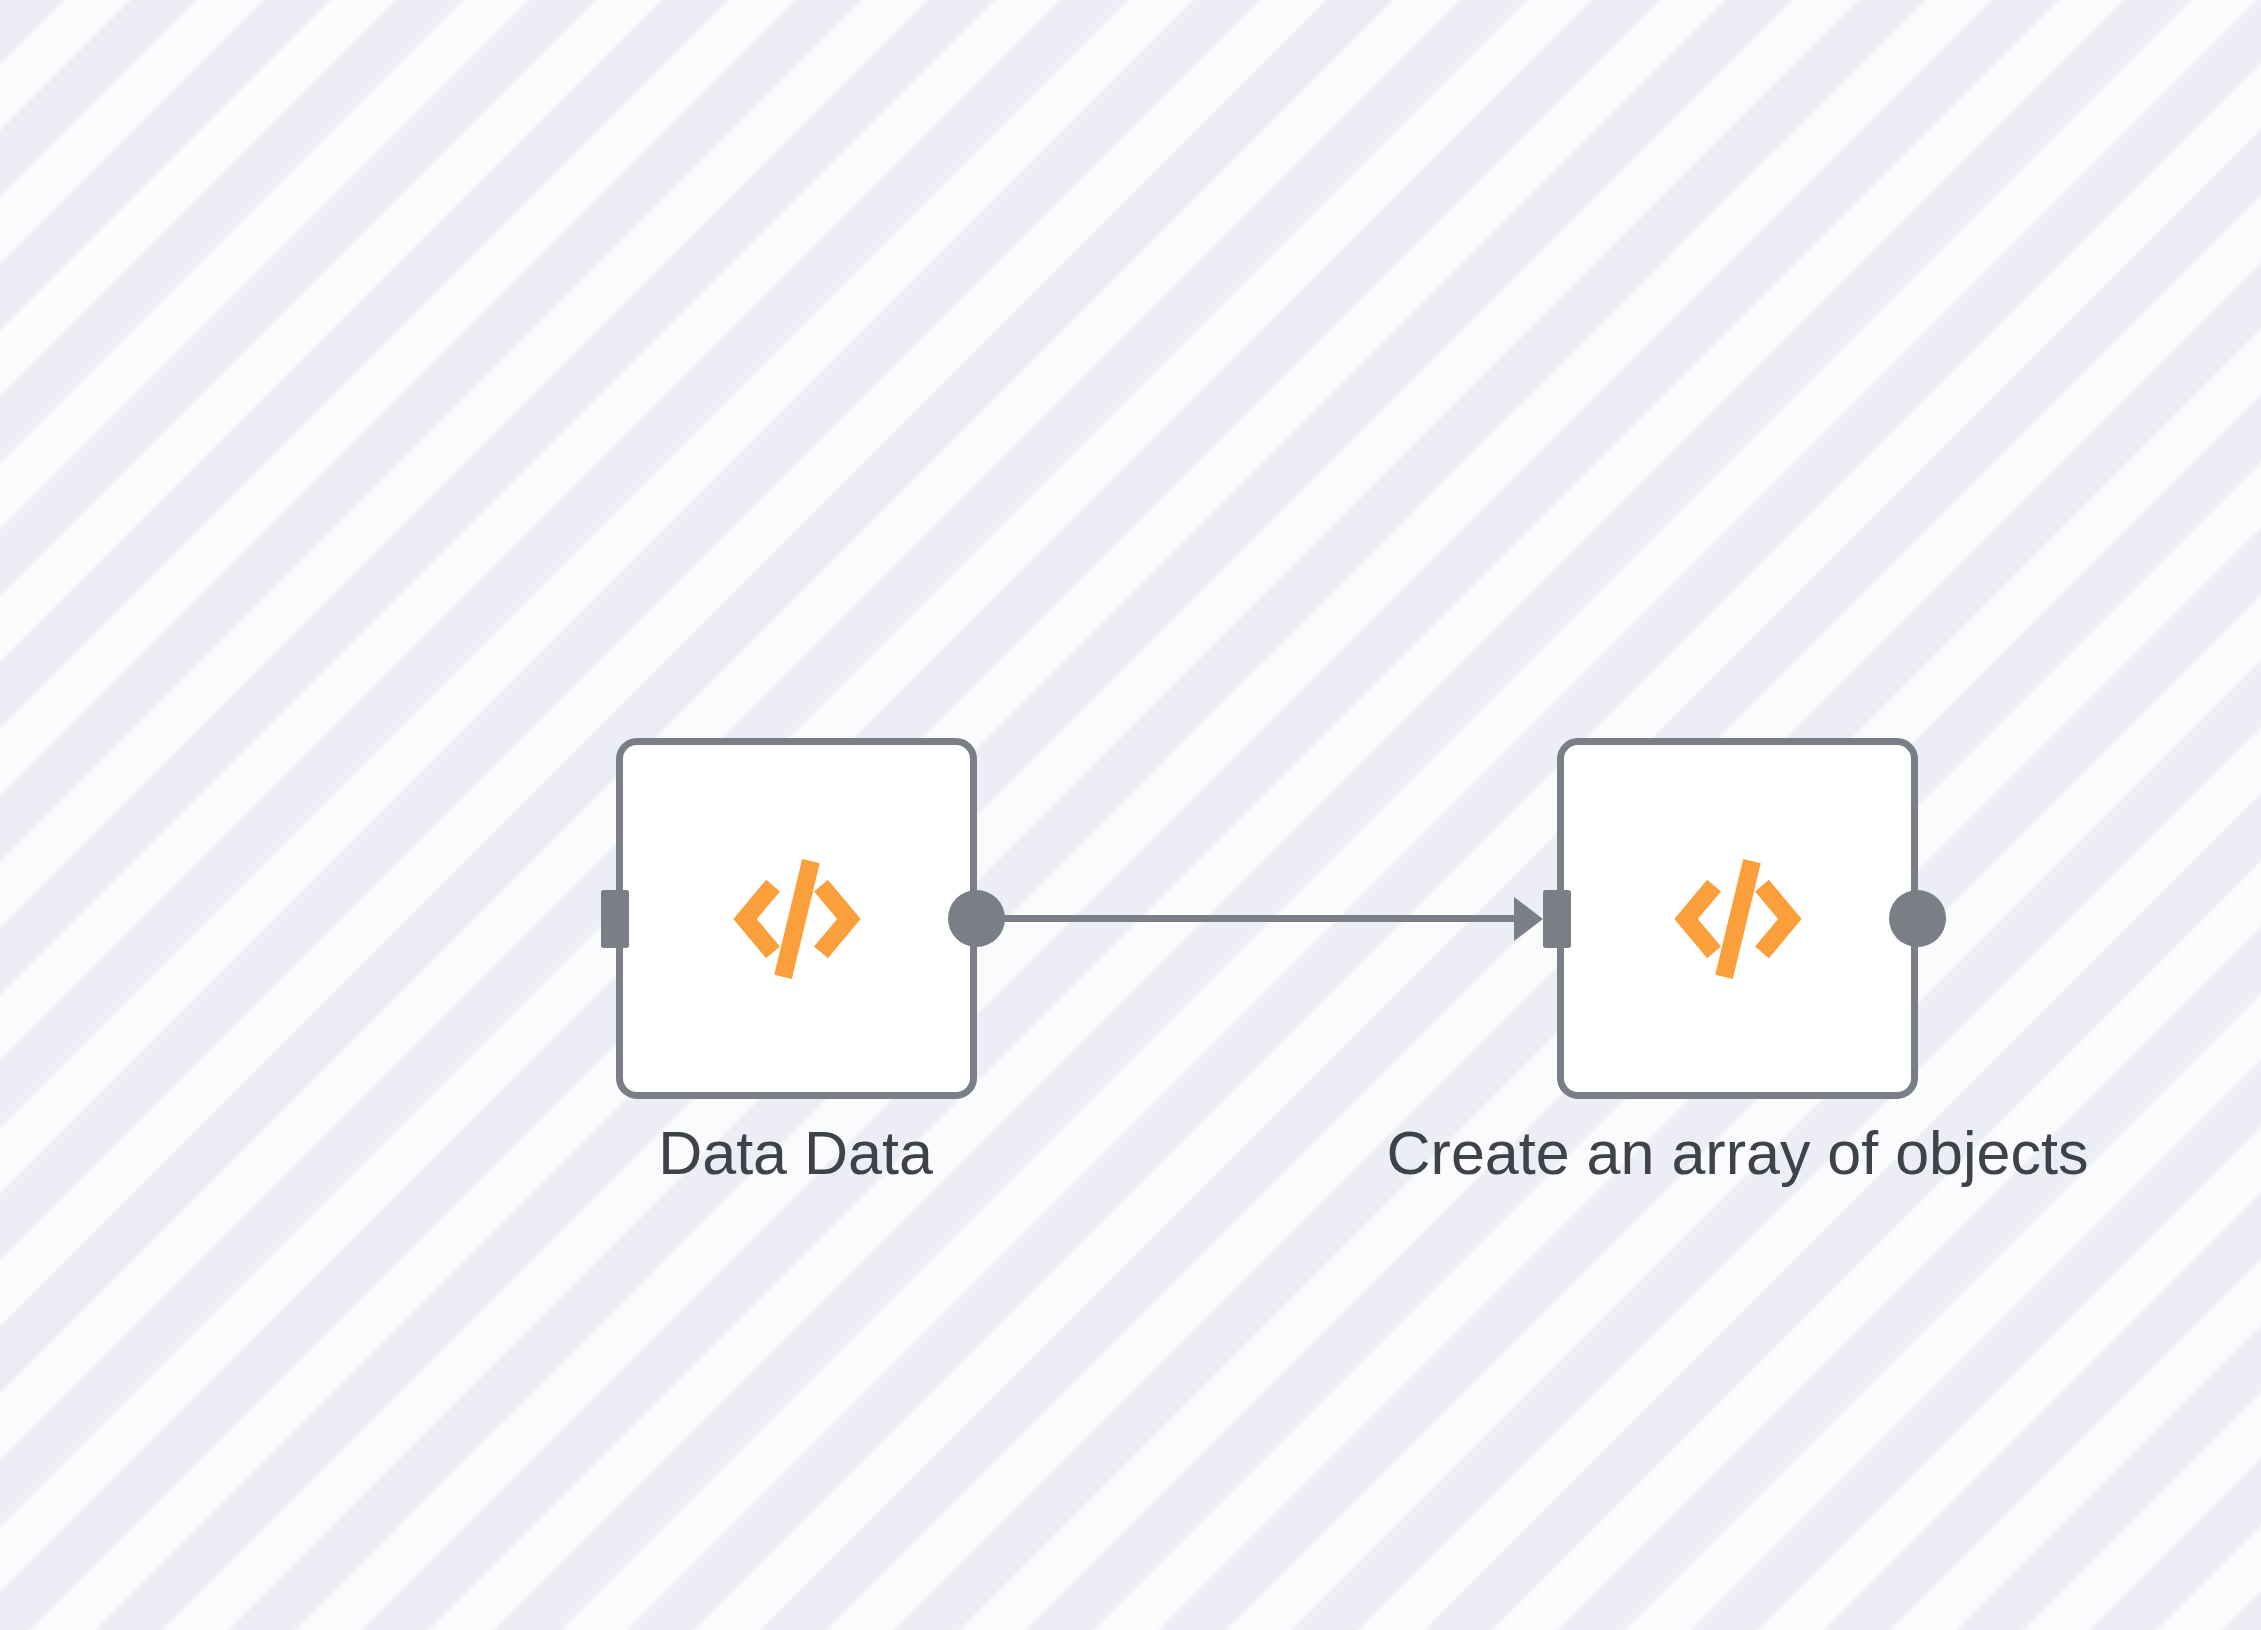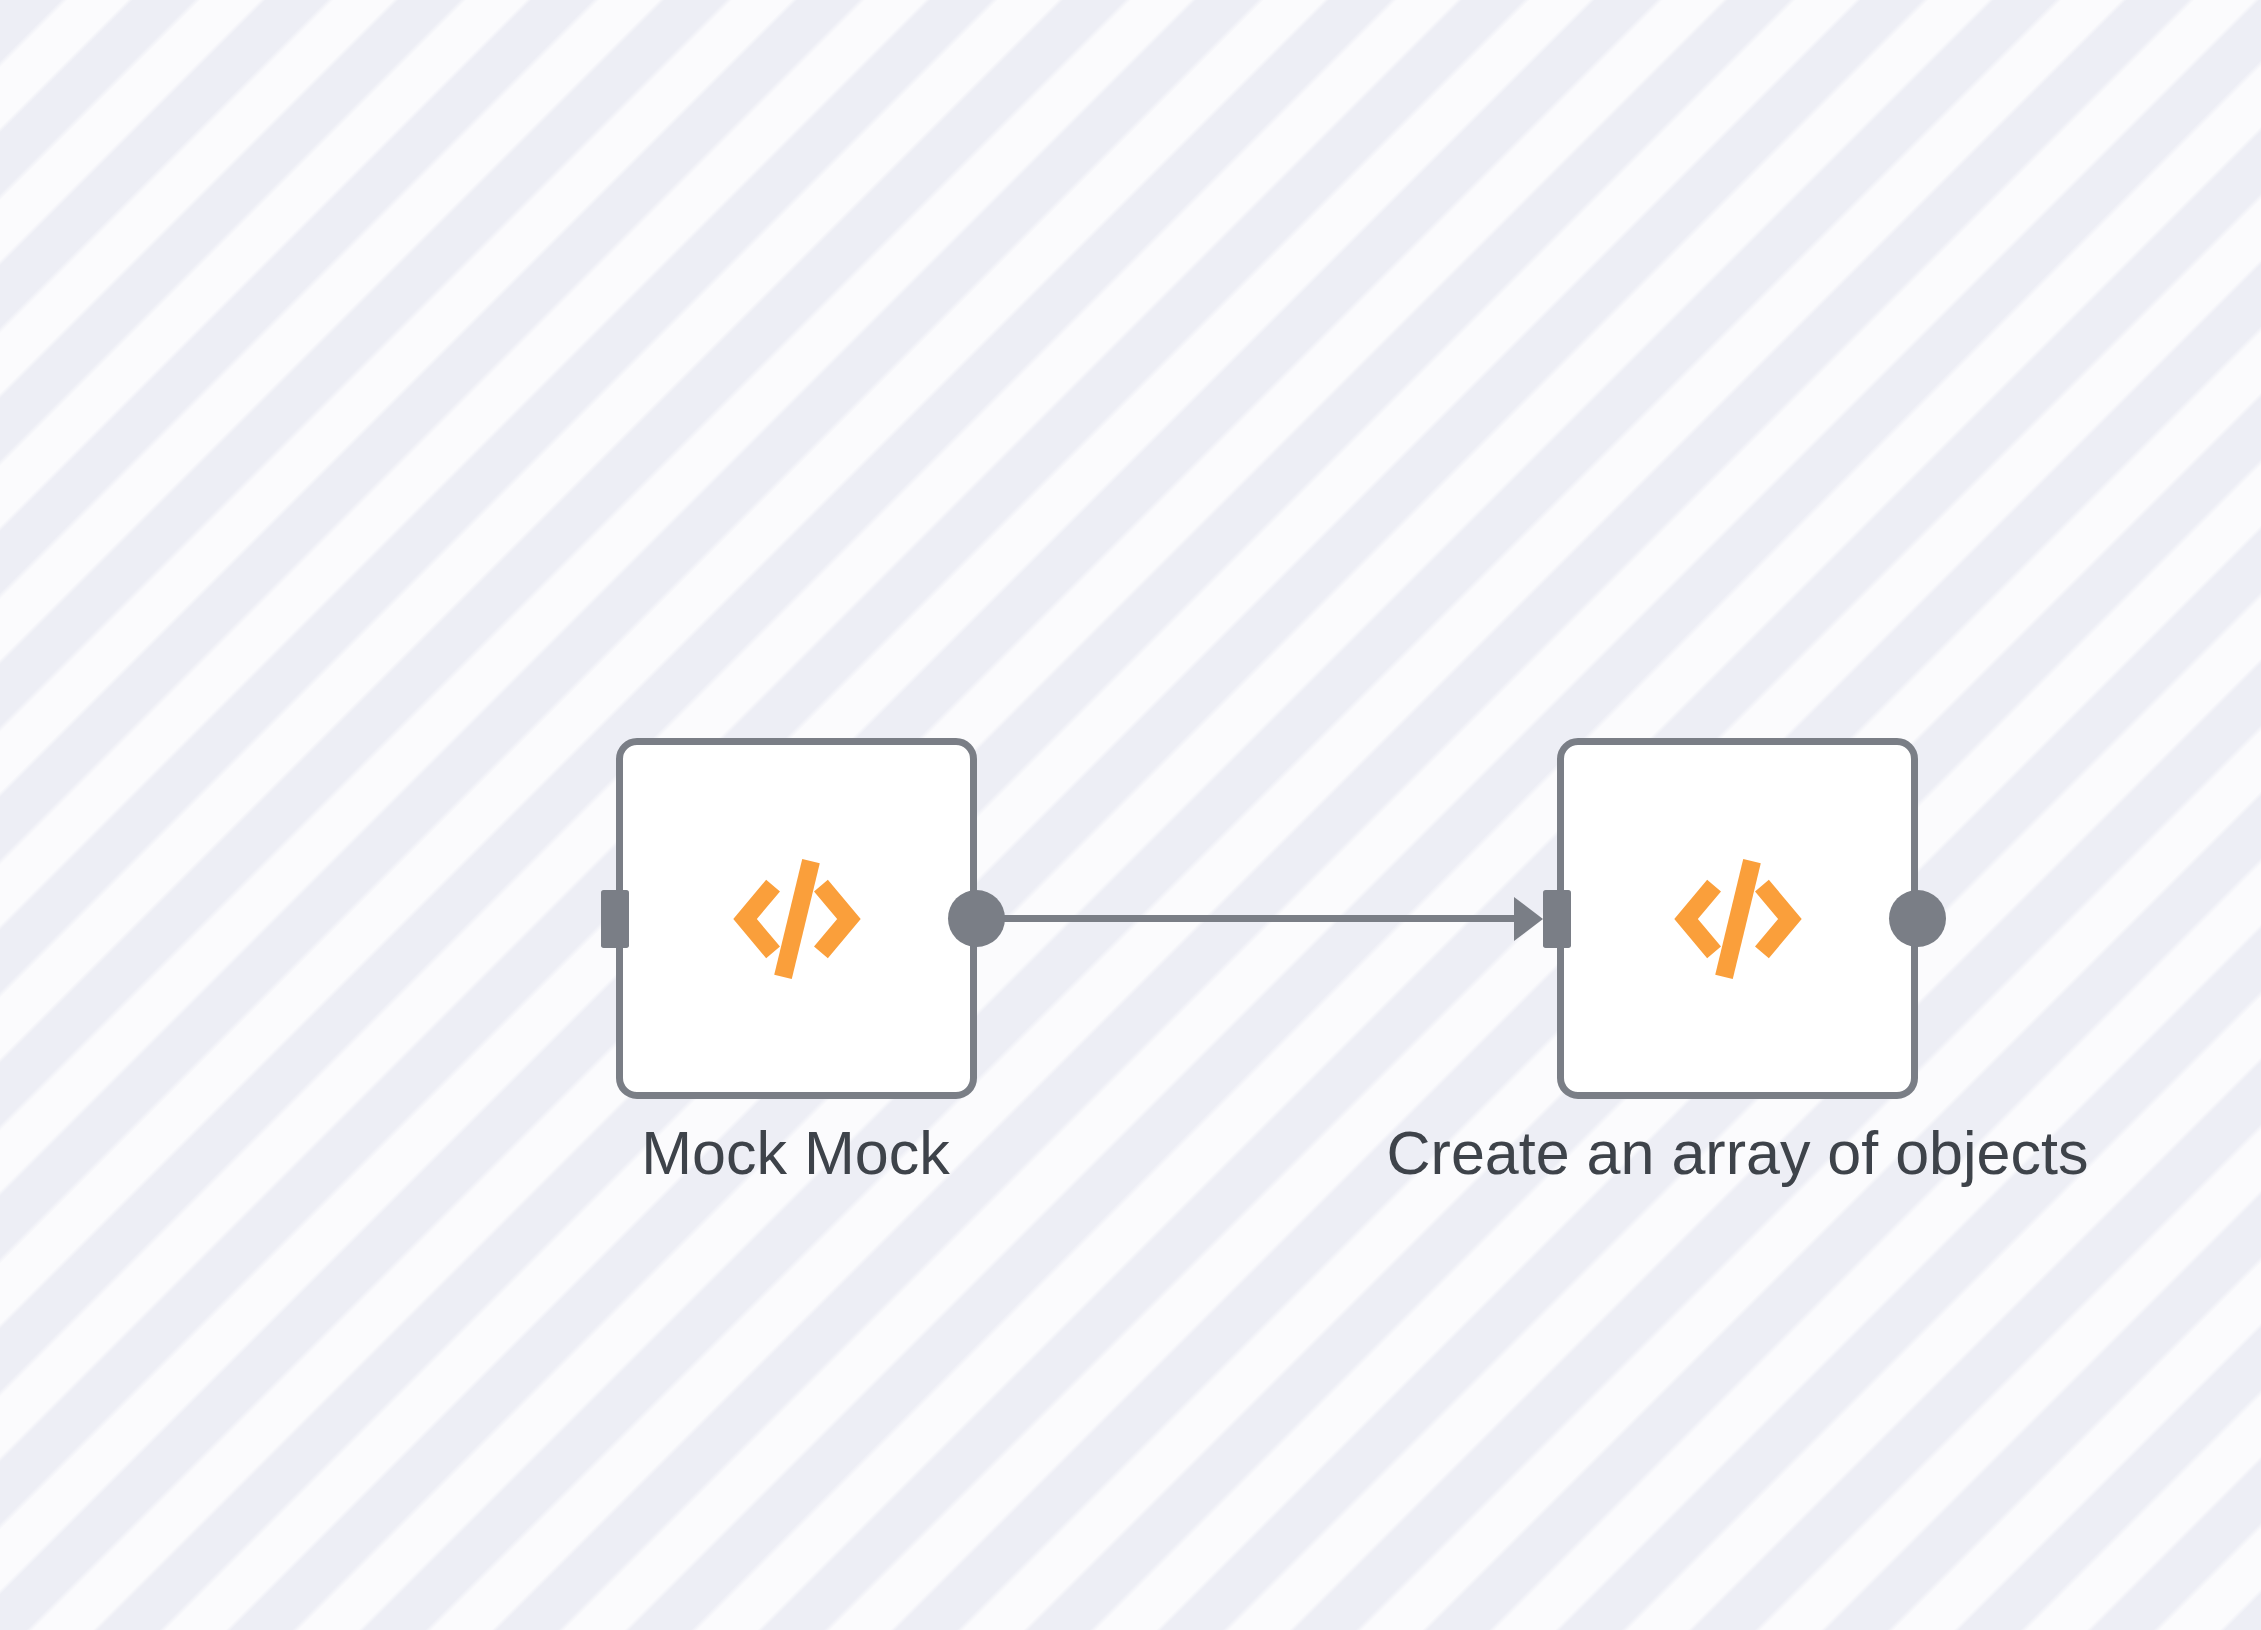--- a/index.html
+++ b/index.html
@@ -115,21 +115,21 @@
 
   <div class="node n1">
     <svg class="code-icon" width="149" height="123" viewBox="0 0 330 272">
       <path d="M112 62 L50 136 L112 210" fill="none" stroke="var(--icon-orange, #FA9F3B)" stroke-width="40" stroke-linecap="butt" stroke-linejoin="miter"></path>
       <path d="M218 62 L280 136 L218 210" fill="none" stroke="var(--icon-orange, #FA9F3B)" stroke-width="40" stroke-linecap="butt" stroke-linejoin="miter"></path>
       <path d="M196 8 L134 264" fill="none" stroke="var(--icon-orange, #FA9F3B)" stroke-width="40" stroke-linecap="butt"></path>
     </svg>
   </div>
   <div class="port-in in1"></div>
   <div class="port-out out1"></div>
-  <div class="node-label l1">Mock Mock</div>
+  <div class="node-label l1">Data Data</div>
 
   <div class="node n2">
     <svg class="code-icon" width="149" height="123" viewBox="0 0 330 272">
       <path d="M112 62 L50 136 L112 210" fill="none" stroke="var(--icon-orange, #FA9F3B)" stroke-width="40" stroke-linecap="butt" stroke-linejoin="miter"></path>
       <path d="M218 62 L280 136 L218 210" fill="none" stroke="var(--icon-orange, #FA9F3B)" stroke-width="40" stroke-linecap="butt" stroke-linejoin="miter"></path>
       <path d="M196 8 L134 264" fill="none" stroke="var(--icon-orange, #FA9F3B)" stroke-width="40" stroke-linecap="butt"></path>
     </svg>
   </div>
   <div class="port-in in2"></div>
   <div class="port-out out2"></div>

